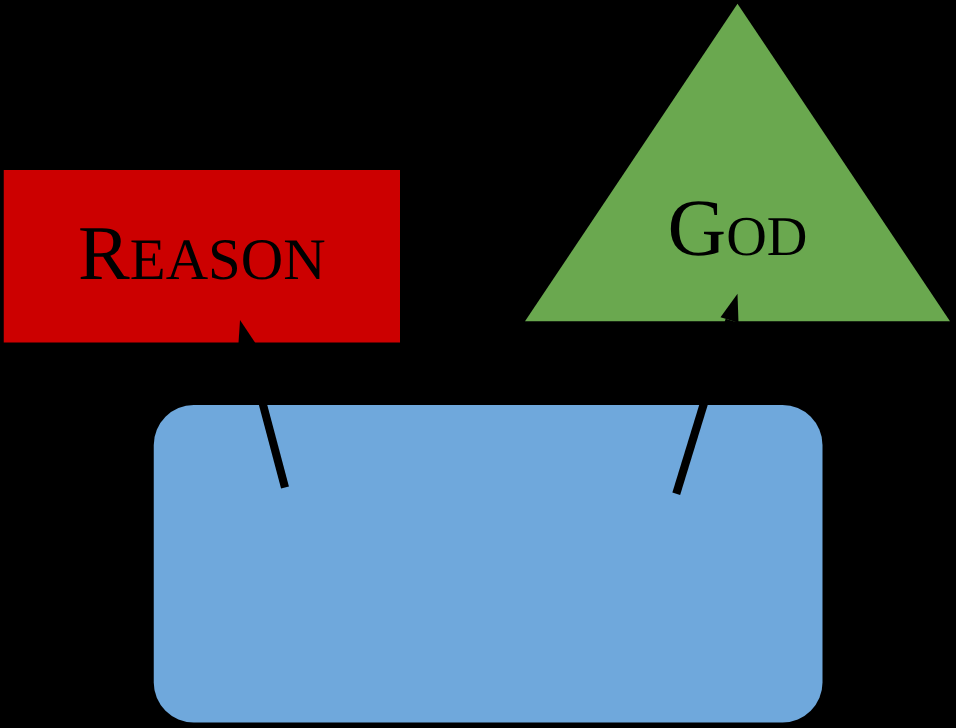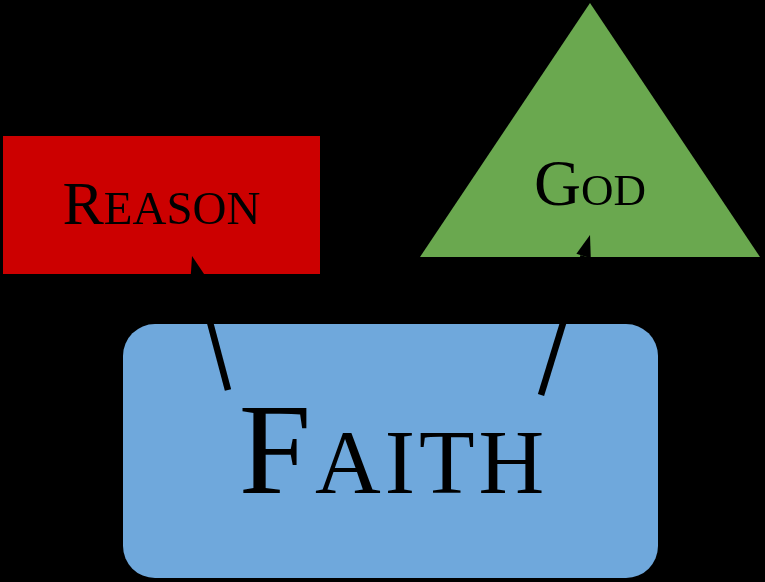--- a/index.html
+++ b/index.html
@@ -63,17 +63,14 @@
   </svg>
 
   <div class="node-label label-reason">
     <span class="initial">R</span><span class="rest">EASON</span>
   </div>
 
   <div class="node-label label-god">
     <span class="initial">G</span><span class="rest">OD</span>
   </div>
 
-  <div class="node-label label-faith">
-    <span class="initial">F</span><span class="rest">AITH</span>
-  </div>
 
 </div>
 
 </body></html>

